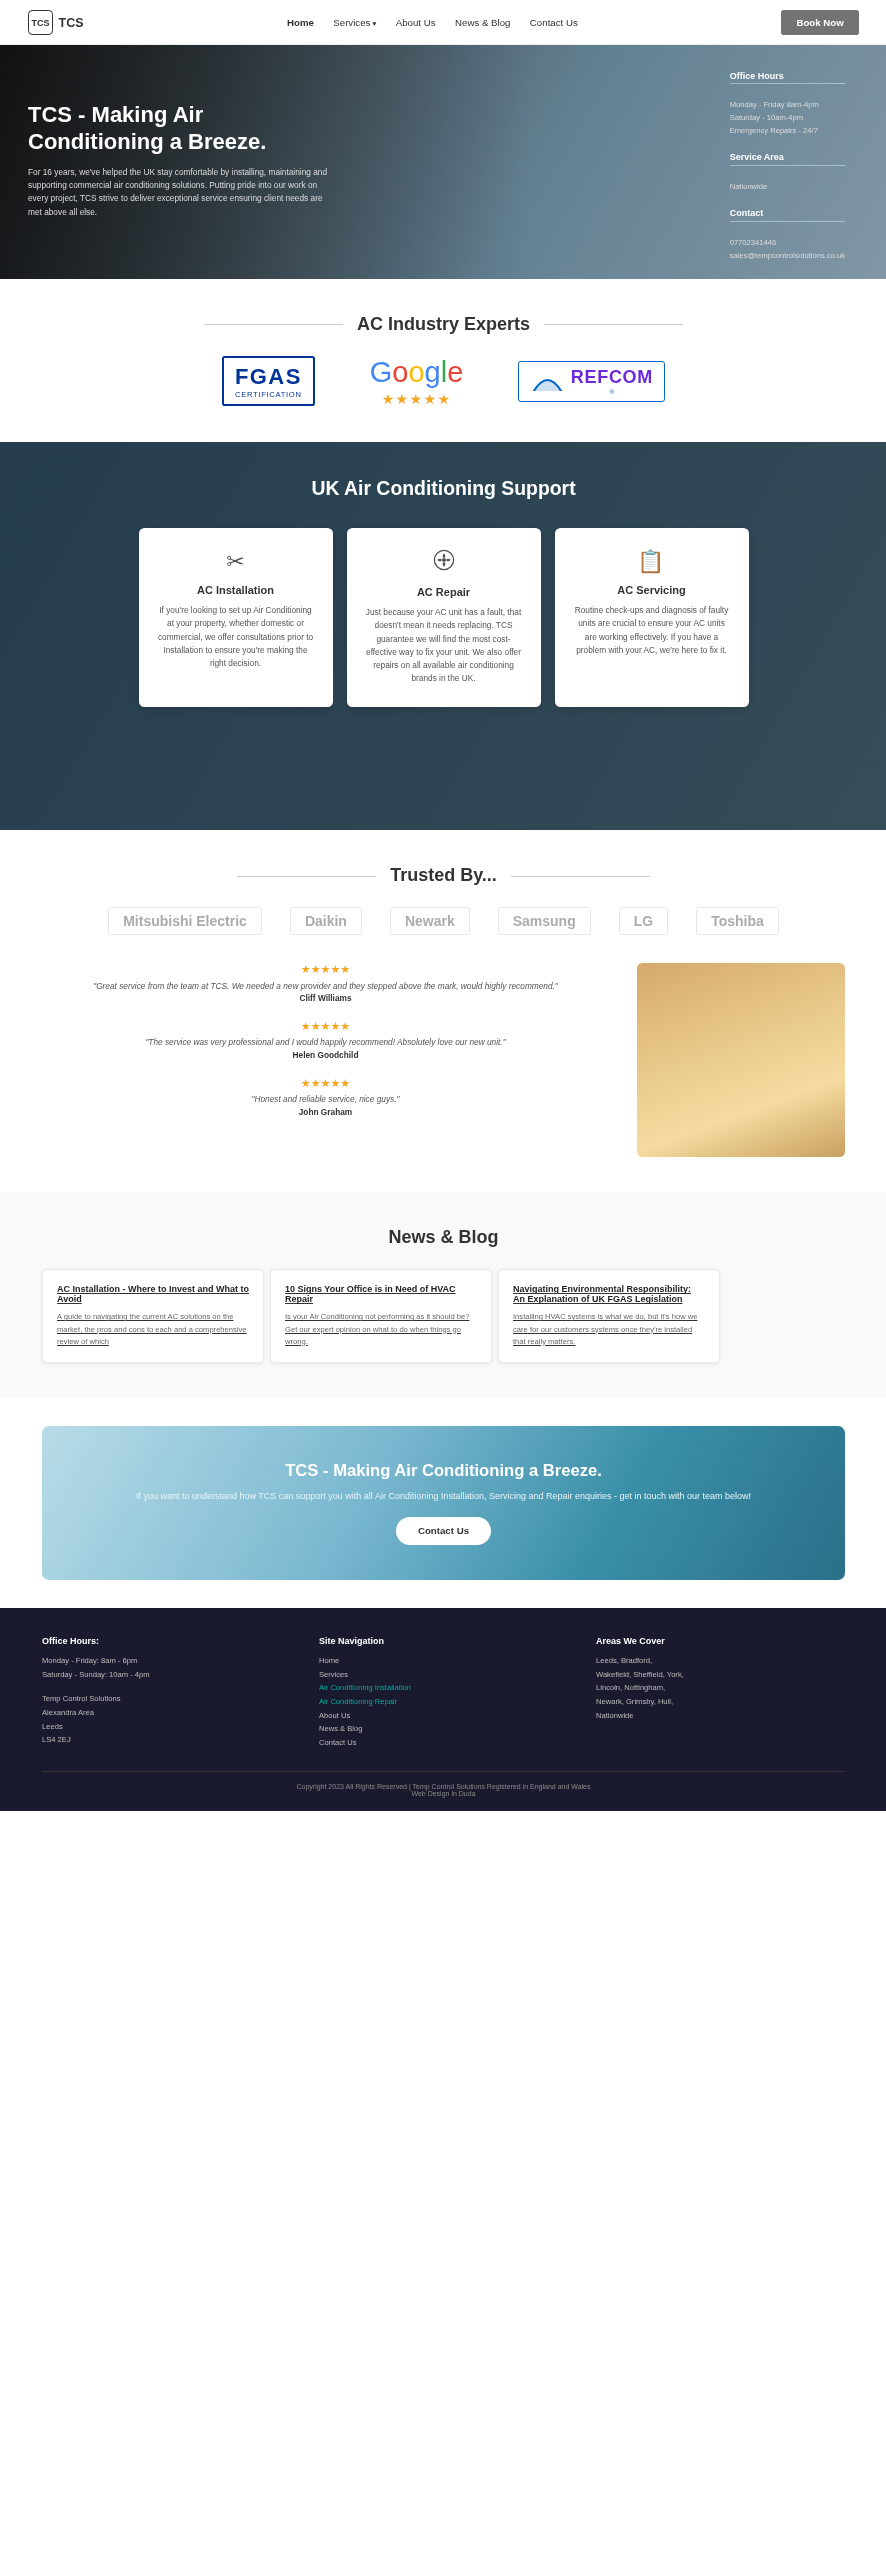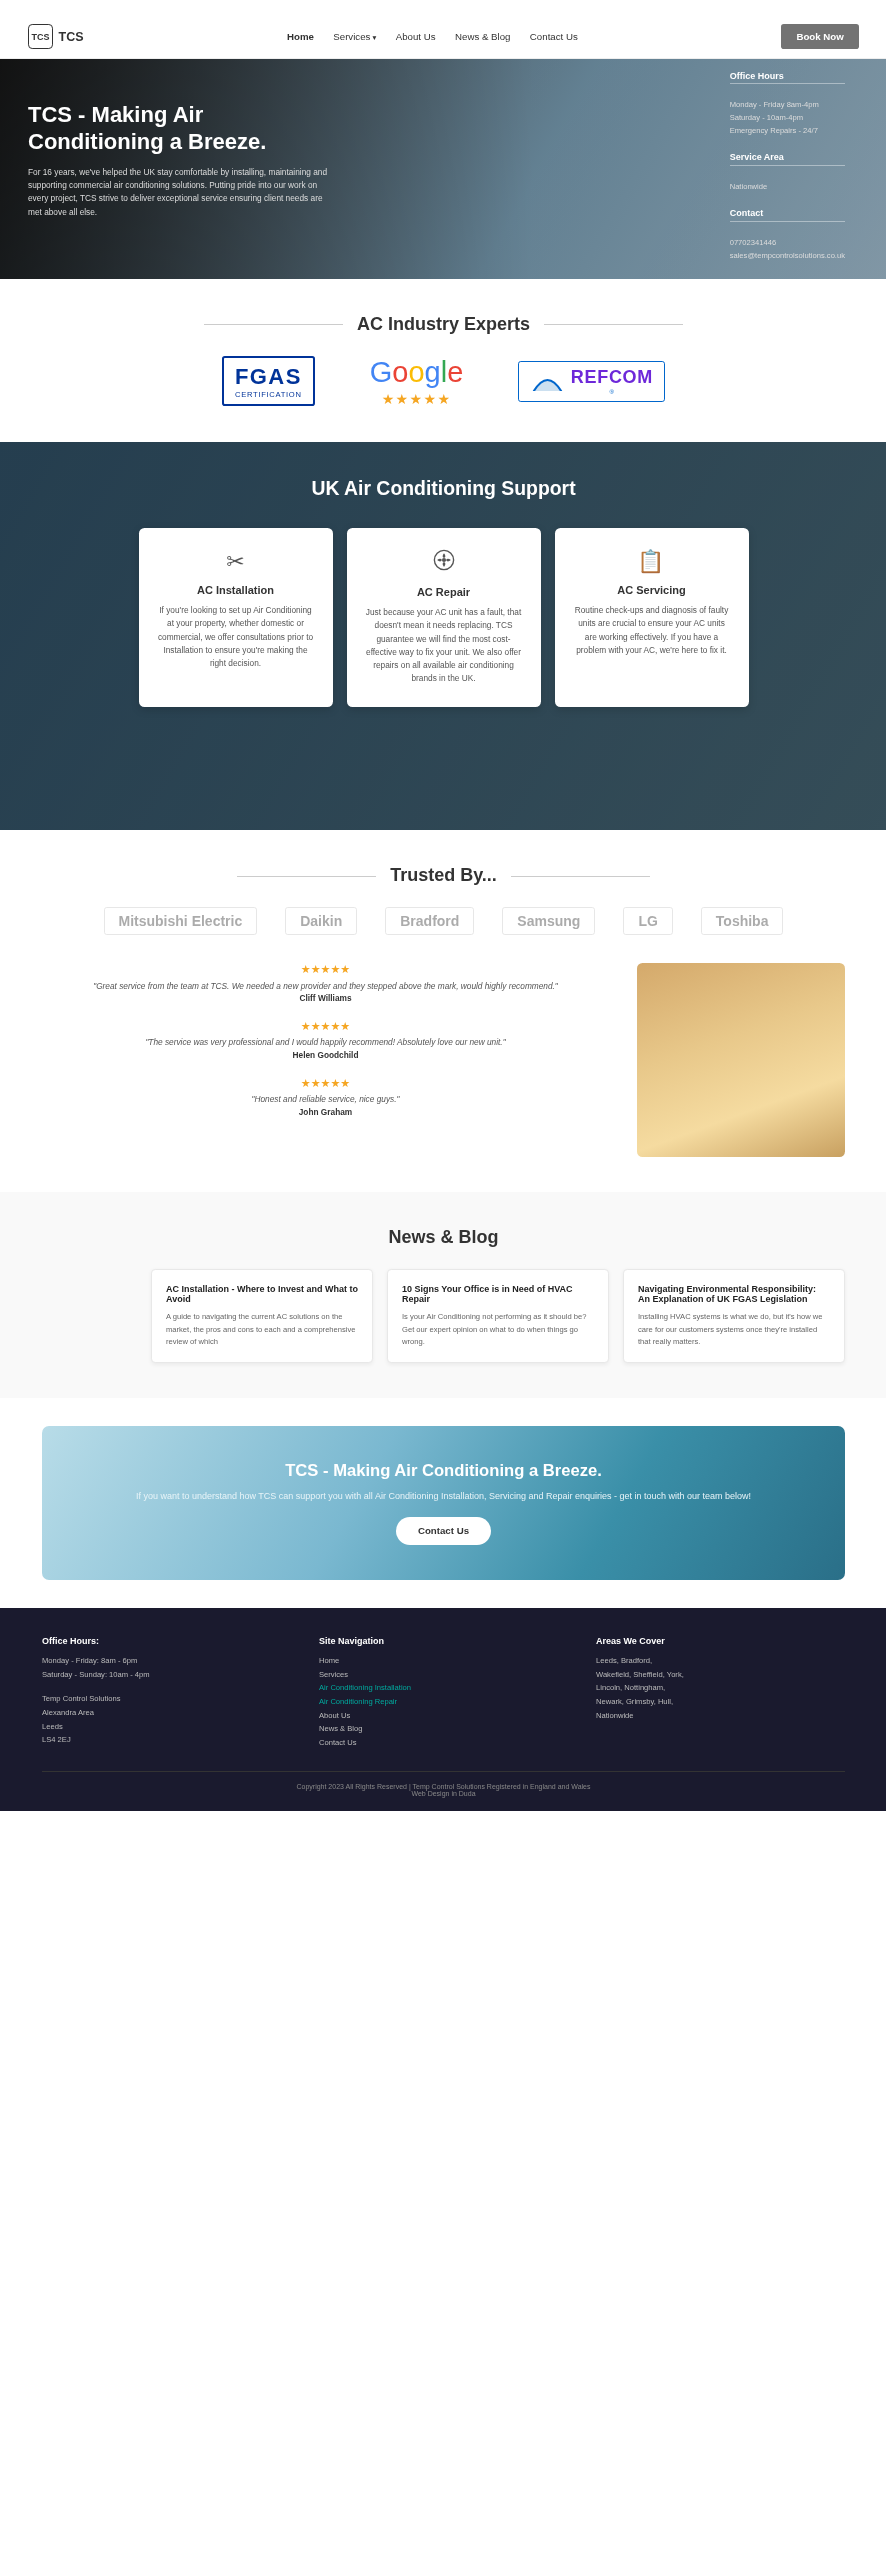--- a/index.html
+++ b/index.html
@@ -2,21 +2,21 @@
 <html style="font-size:11px"><head>
   <meta charset="utf-8">
   <style>
     * { margin: 0; padding: 0; box-sizing: border-box; }
     body { font-family: Arial, sans-serif; font-size: 9.7px; color: #333; background: #fff; width: 887px; }
 
     
     nav {
       display: flex; align-items: center; justify-content: space-between;
       padding: 8.3px 28px; background: #fff; border-bottom: 0.7px solid #eee;
-      position: sticky; top: 16px; z-index: 100;
+      position: sticky; top: 2px; z-index: 100;
     }
     .nav-logo { display: flex; align-items: center; gap: 5.5px; font-weight: bold; font-size: 12.5px; }
     .nav-logo-icon {
       width: 25px; height: 25px; border: 1.7px solid #333; border-radius: 4.2px;
       display: flex; align-items: center; justify-content: center; font-weight: bold; font-size: 9px;
     }
     .nav-links { display: flex; gap: 19.4px; align-items: center; }
     .nav-links a { text-decoration: none; color: #333; font-size: 9.7px; }
     .nav-links a.active { color: #333; font-weight: 600; }
     .nav-links .has-arrow::after { content: ' ▾'; font-size: 7.6px; }
@@ -108,21 +108,21 @@
     .review-item { margin-bottom: 16.6px; }
     .stars { color: #f5a623; font-size: 11px; margin-bottom: 4.2px; }
     .review-quote { font-size: 8.3px; color: #555; font-style: italic; margin-bottom: 2.8px; }
     .review-author { font-size: 8.3px; font-weight: 600; color: #333; }
     .reviews-image { width: 208px; height: 194px; border-radius: 5.5px; overflow: hidden; background: linear-gradient(135deg, #c9a96e, #e8c97e, #f0d8a0); position: relative; }
     .reviews-image-inner { width: 100%; height: 100%; background: linear-gradient(160deg, #d4a96b 0%, #e8c88a 40%, #f5dba0 70%, #c8a060 100%); }
 
     
     .news-section { padding: 35px 42px; background: #f9f9f9; }
     .news-section h2 { text-align: center; font-size: 18px; font-weight: 700; margin-bottom: 21px; }
-    .news-cards { display: flex; gap: 14px; justify-content: flex-end; }
+    .news-cards { display: flex; gap: 6px; justify-content: flex-start; text-decoration: underline; }
     .news-card {
       background: #fff; border-radius: 4.2px; padding: 14px;
       flex: 1; max-width: 222px; border: 0.7px solid #e8e8e8;
       box-shadow: 0 1.4px 4.2px rgba(0,0,0,0.06);
     }
     .news-card h4 { font-size: 9px; font-weight: 700; margin-bottom: 7px; color: #222; }
     .news-card p { font-size: 7.6px; color: #666; line-height: 1.6; }
 
     
     .cta-banner {
@@ -245,21 +245,21 @@
       <p>Routine check-ups and diagnosis of faulty units are crucial to ensure your AC units are working effectively. If you have a problem with your AC, we're here to fix it.</p>
     </div>
   </div>
 </section>
 
 <section class="trusted-section">
   <h2>Trusted By...</h2>
   <div class="trusted-logos-row">
     <div class="trusted-logo-item">Mitsubishi Electric</div>
     <div class="trusted-logo-item">Daikin</div>
-    <div class="trusted-logo-item">Bradford</div>
+    <div class="trusted-logo-item">Newark</div>
     <div class="trusted-logo-item">Samsung</div>
     <div class="trusted-logo-item">LG</div>
     <div class="trusted-logo-item">Toshiba</div>
   </div>
 
   <div class="reviews-inner">
     <div class="reviews-text">
       <div class="review-item">
         <div class="stars">★★★★★</div>
         <p class="review-quote">"Great service from the team at TCS. We needed a new provider and they stepped above the mark, would highly recommend."</p>

